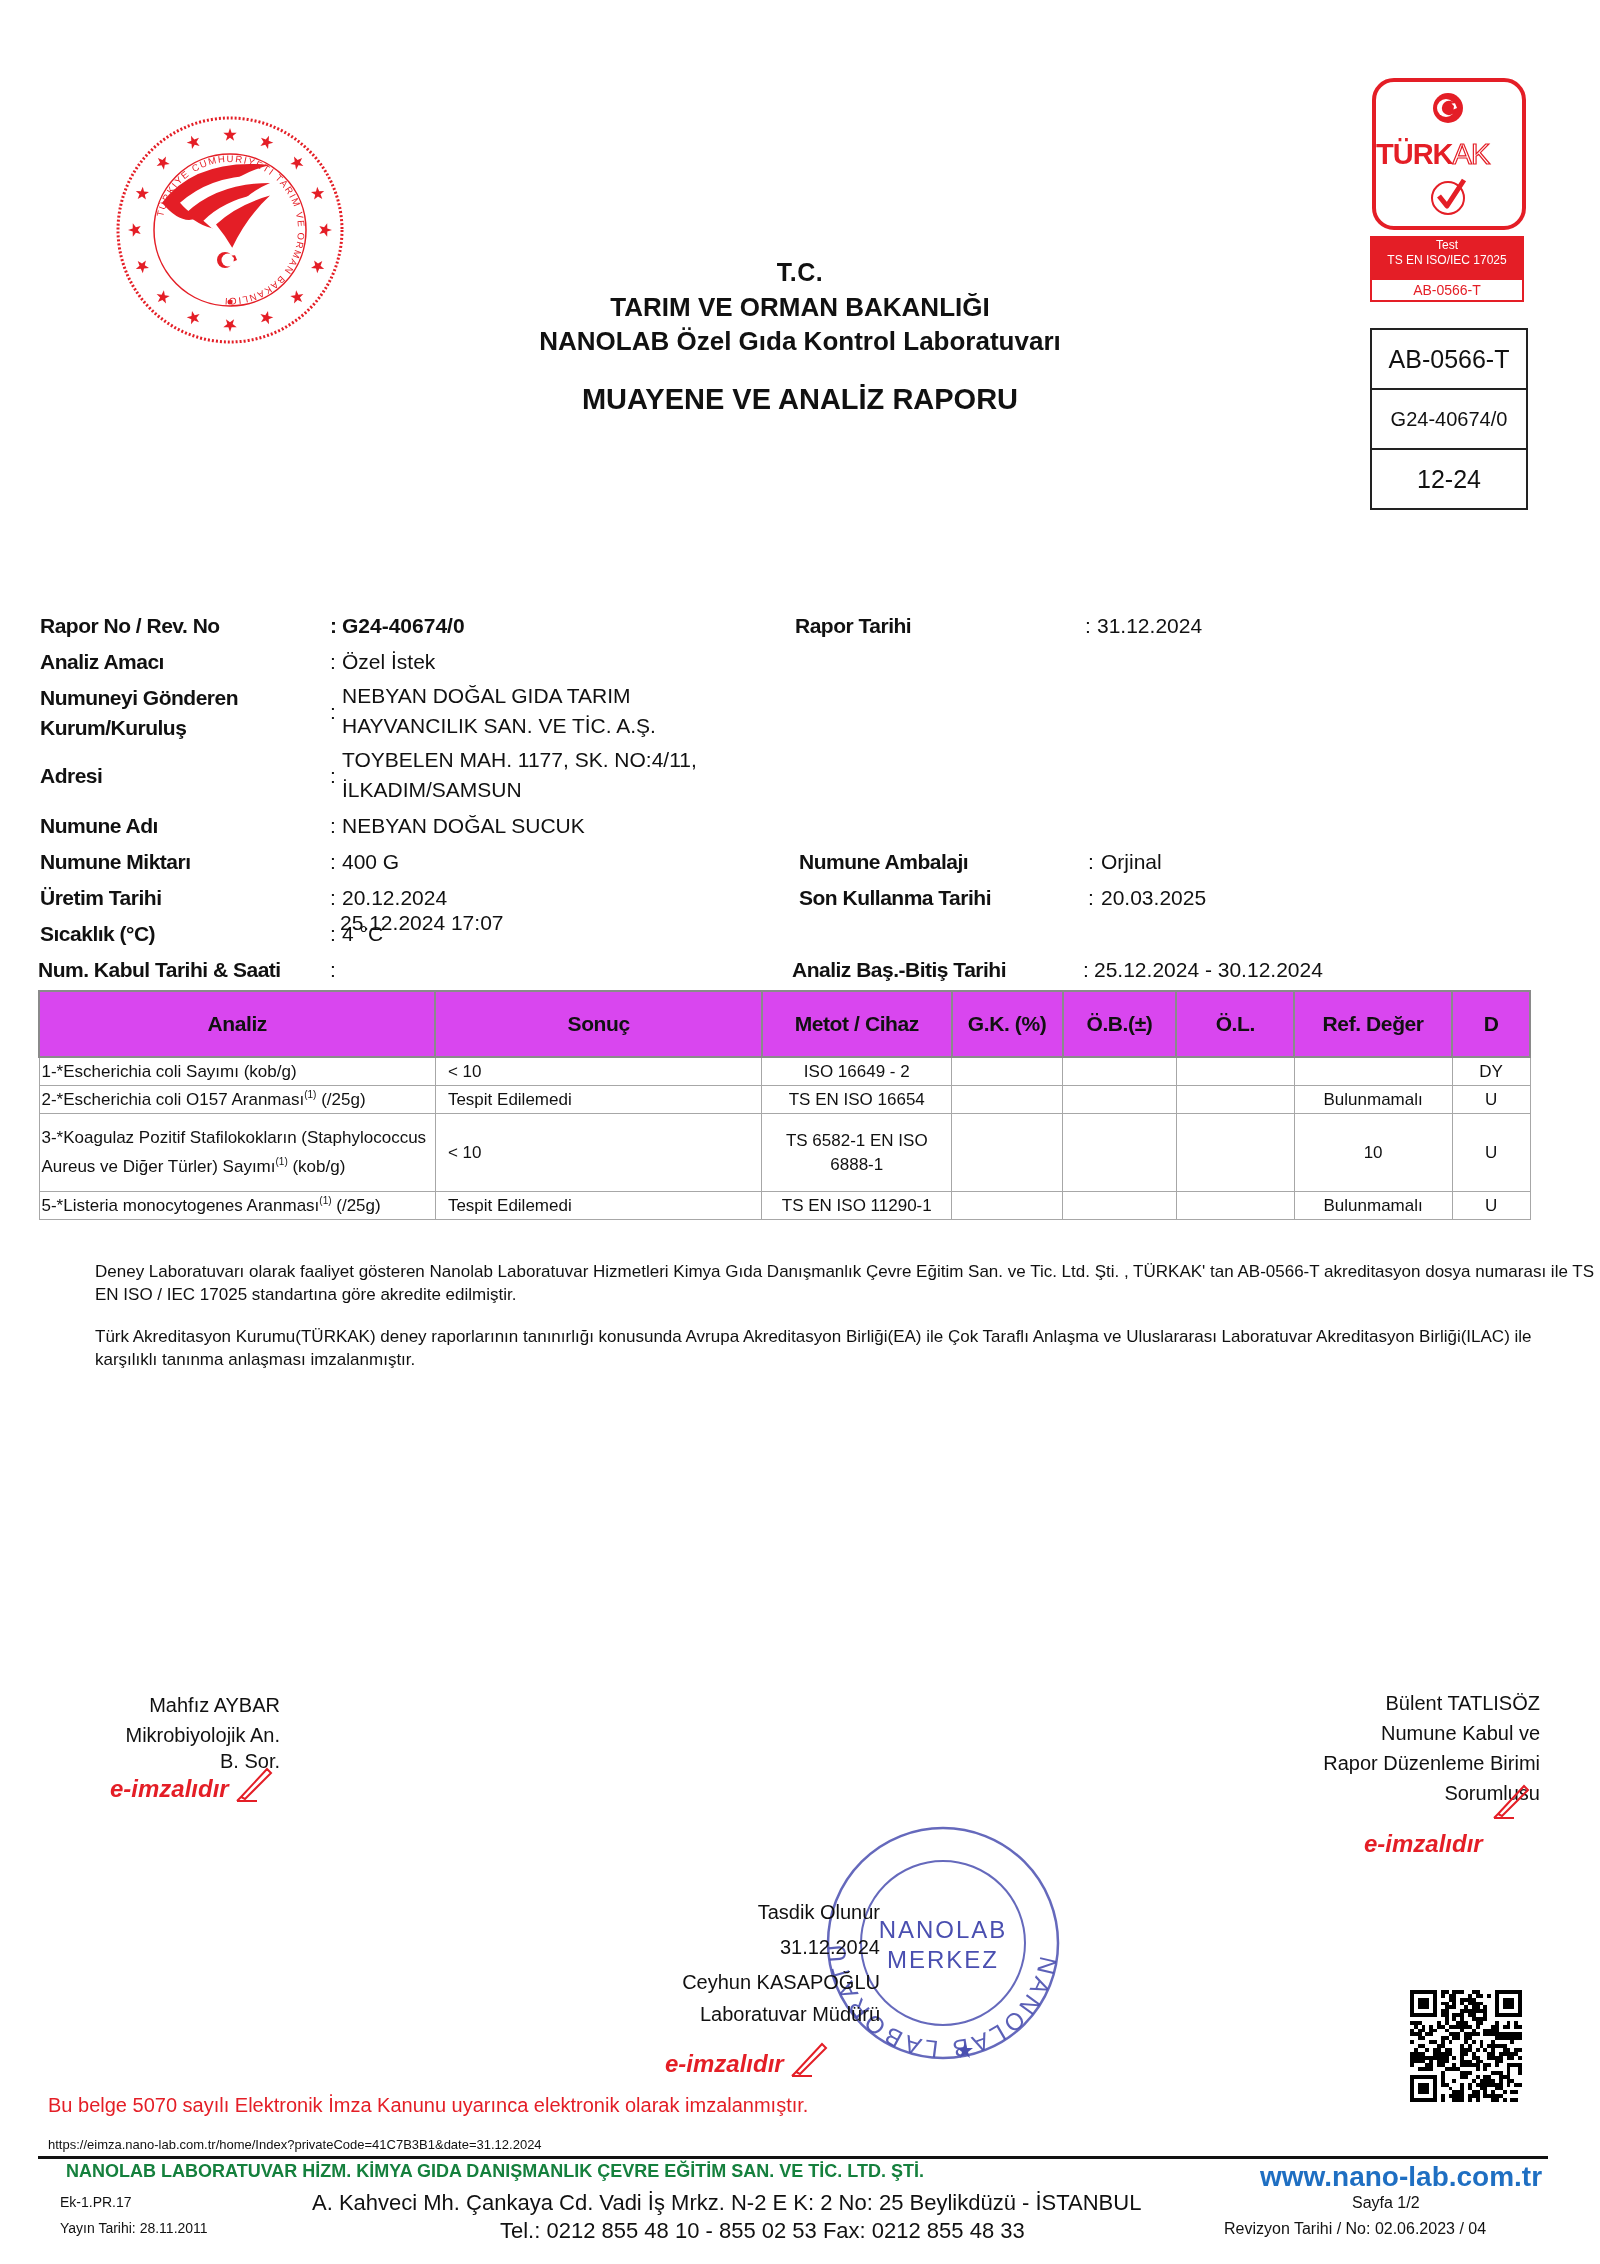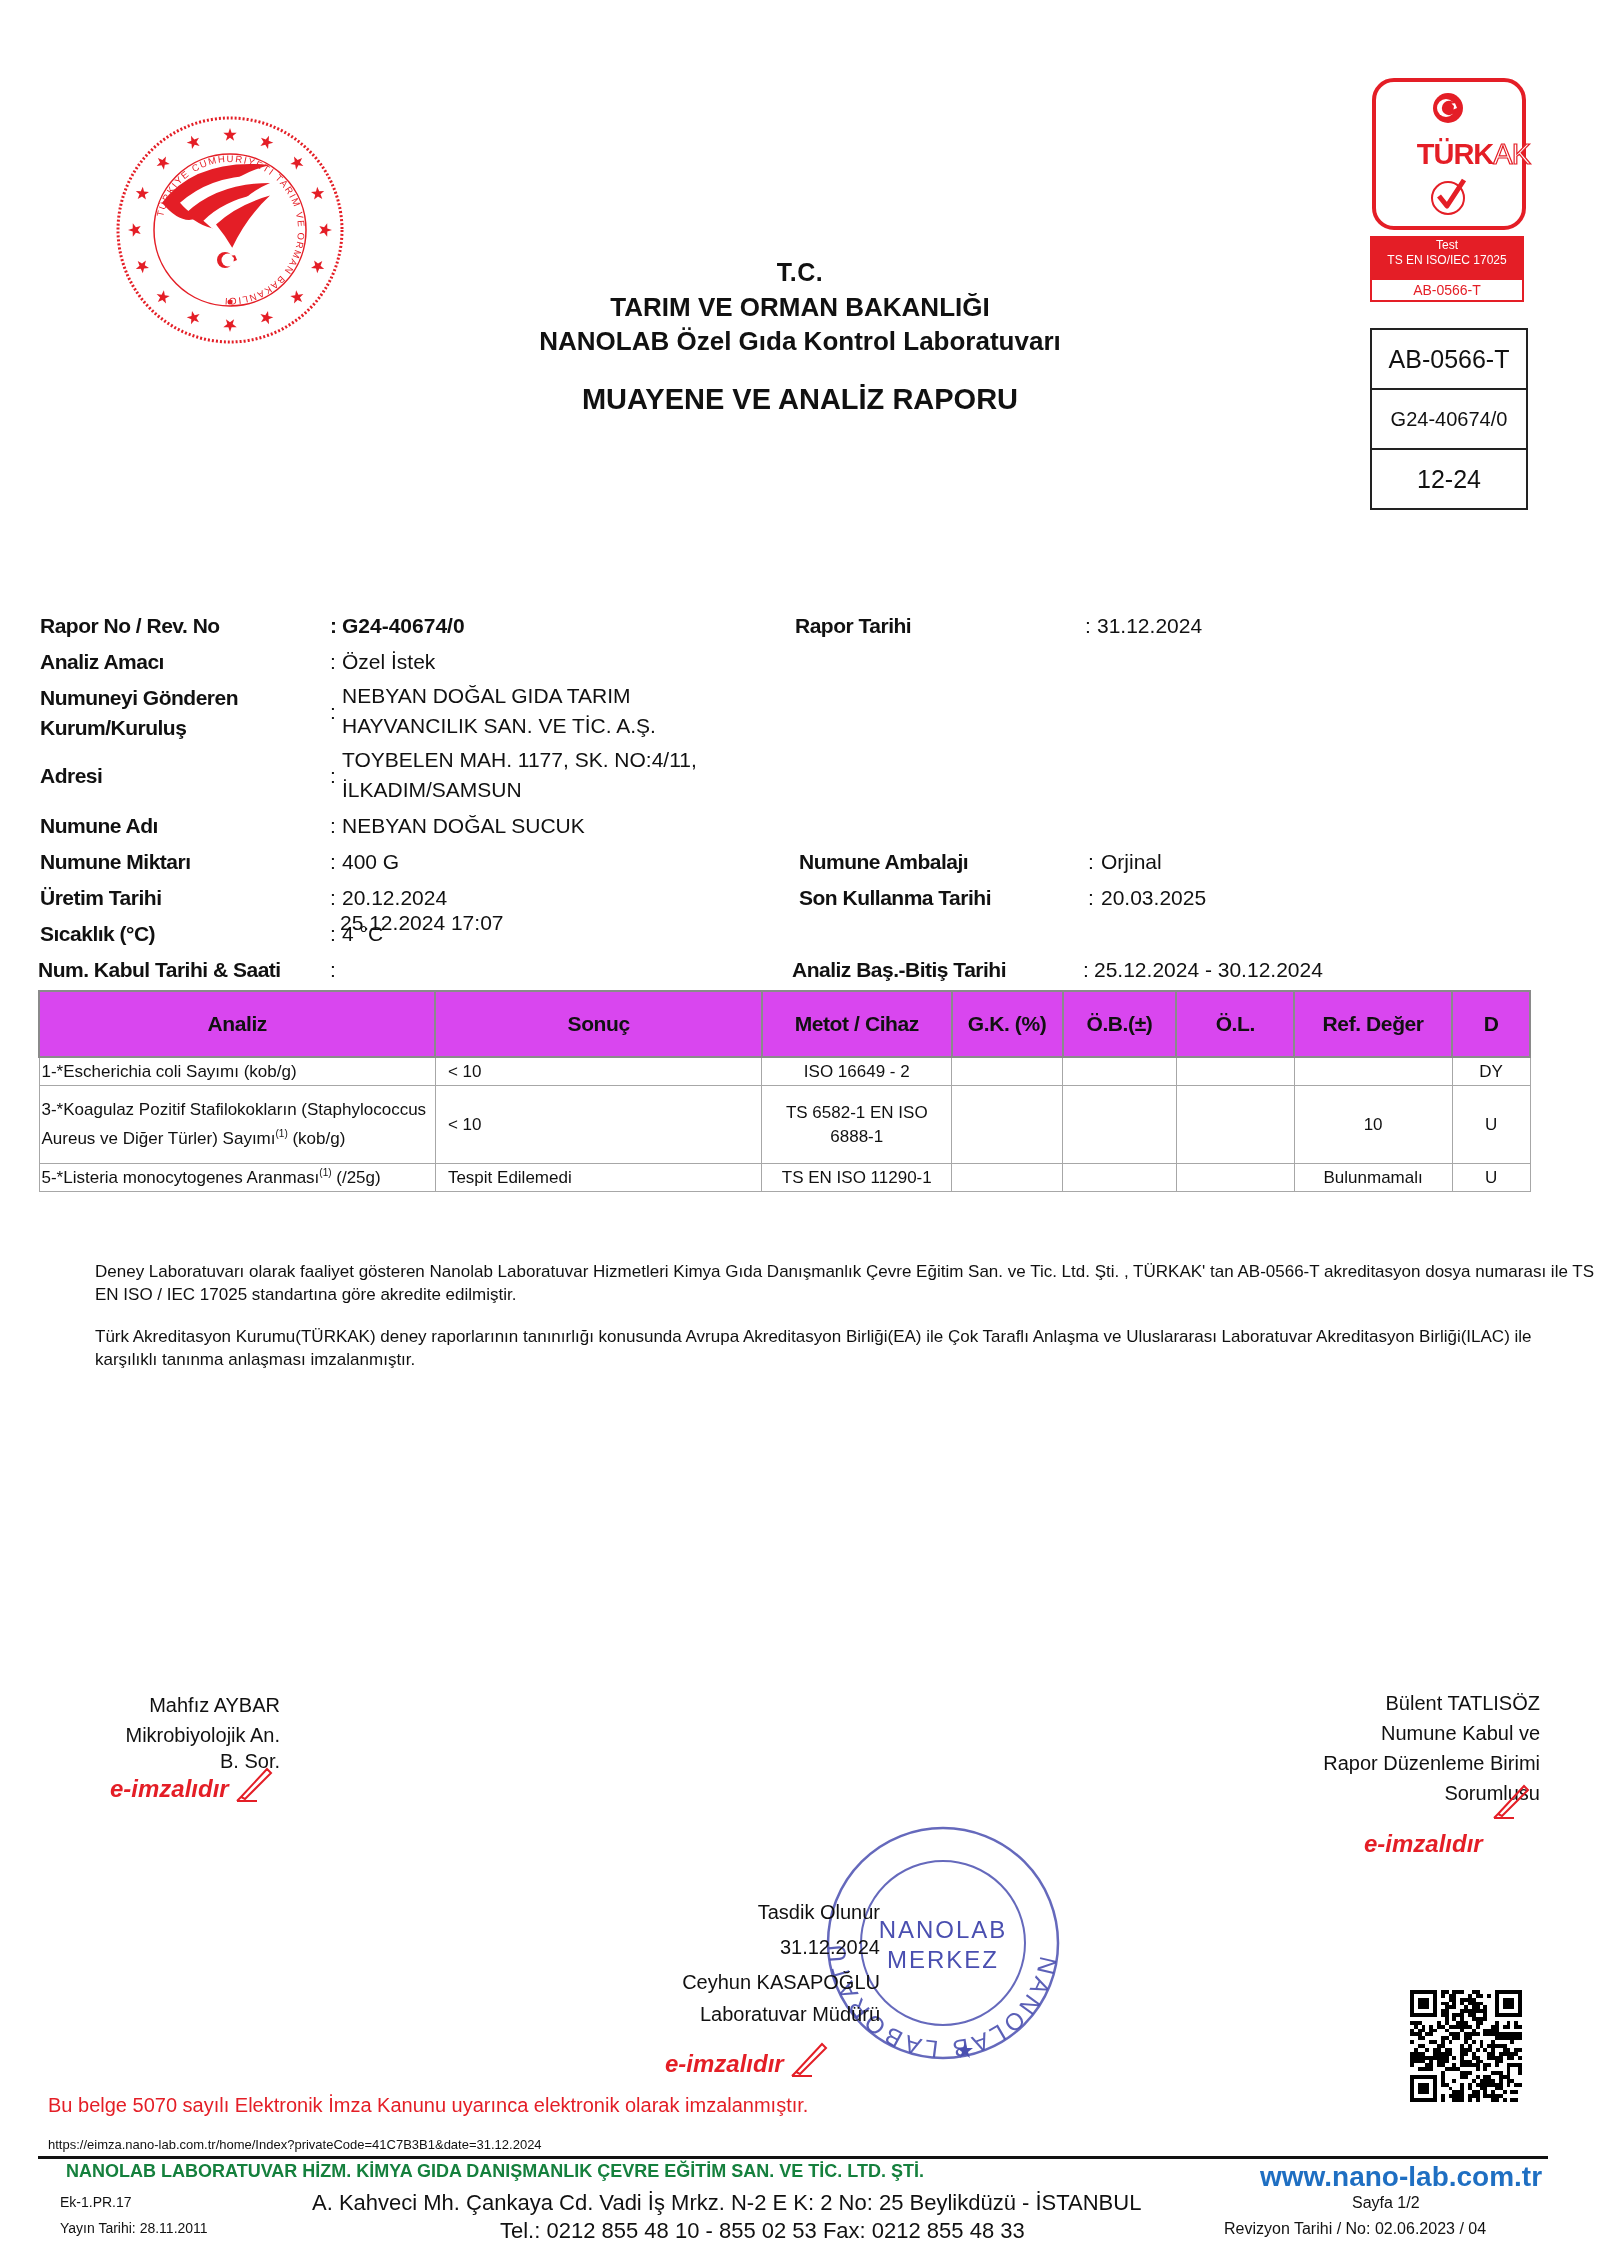--- a/index.html
+++ b/index.html
@@ -14,21 +14,21 @@
     .hdr { left: 0; width: 1600px; text-align: center; font-weight: bold; }
     .hdr-tc { top: 258px; font-size: 25px; letter-spacing: 0.5px; }
     .hdr-min { top: 292px; font-size: 26px; }
     .hdr-lab { top: 326px; font-size: 26px; }
     .hdr-rep { top: 383px; font-size: 29px; }
 
     
     .turkak { left: 1370px; top: 76px; width: 156px; height: 224px; }
     .turkak-box { position:absolute; left:2px; top:2px; width:146px; height:144px;
                   border: 4px solid #e41e26; border-radius: 22px; }
-    .turkak-word { position:absolute; left:0; top:56px; width:154px; text-align:right;
+    .turkak-word { position:absolute; left:0; top:56px; width:154px; text-align:left;
                    font-weight:bold; font-size:29px; color:#e41e26; letter-spacing:-1px; }
     .turkak-word .ak { font-weight: normal; color:#fff; -webkit-text-stroke:1.2px #e41e26; }
     .turkak-band { position:absolute; left:0; top:160px; width:154px; height:44px;
                    background:#e41e26; color:#fff; text-align:center; font-size:12px; line-height:15px; padding-top:2px; box-sizing:border-box; }
     .turkak-code { position:absolute; left:0; top:202px; width:150px; height:20px;
                    border:2px solid #e41e26; background:#fff; color:#e41e26; text-align:center;
                    font-size:14px; line-height:20px; }
 
     
     .codebox { left: 1370px; top: 328px; width: 154px; border: 2px solid #222; }
@@ -234,20 +234,30 @@
   <tbody>
     <tr>
       <td><span>1-*Escherichia coli Sayımı (kob/g)</span><sup></sup><span></span></td>
       <td class="pad">&lt; 10</td>
       <td class="c">ISO 16649 - 2</td>
       <td class="c"></td>
       <td class="c"></td>
       <td class="c"></td>
       <td class="c"></td>
       <td class="c">DY</td>
+    </tr>
+    <tr>
+      <td><span>2-*Escherichia coli O157 Aranması</span><sup>(1)</sup><span> (/25g)</span></td>
+      <td class="pad">Tespit  Edilemedi</td>
+      <td class="c">TS EN ISO 16654</td>
+      <td class="c"></td>
+      <td class="c"></td>
+      <td class="c"></td>
+      <td class="c">Bulunmamalı</td>
+      <td class="c">U</td>
     </tr>
     <tr style="height:78px">
       <td style="line-height:24px"><span>3-*Koagulaz Pozitif Stafilokokların (Staphylococcus Aureus ve Diğer Türler) Sayımı</span><sup>(1)</sup><span> (kob/g)</span></td>
       <td class="pad">&lt; 10</td>
       <td class="c" style="line-height:24px;padding:0 20px">TS 6582-1 EN ISO 6888-1</td>
       <td class="c"></td>
       <td class="c"></td>
       <td class="c"></td>
       <td class="c">10</td>
       <td class="c">U</td>

